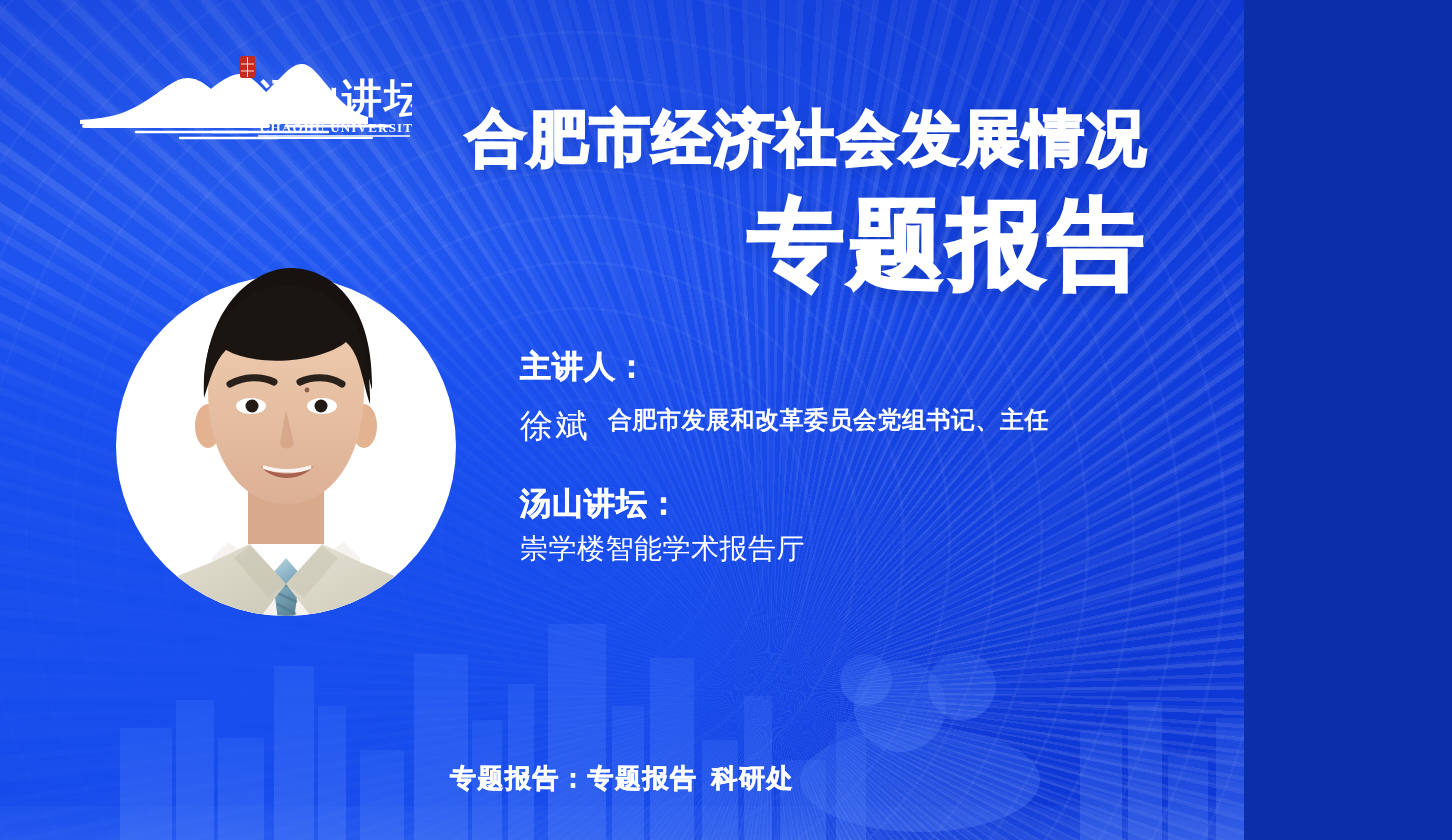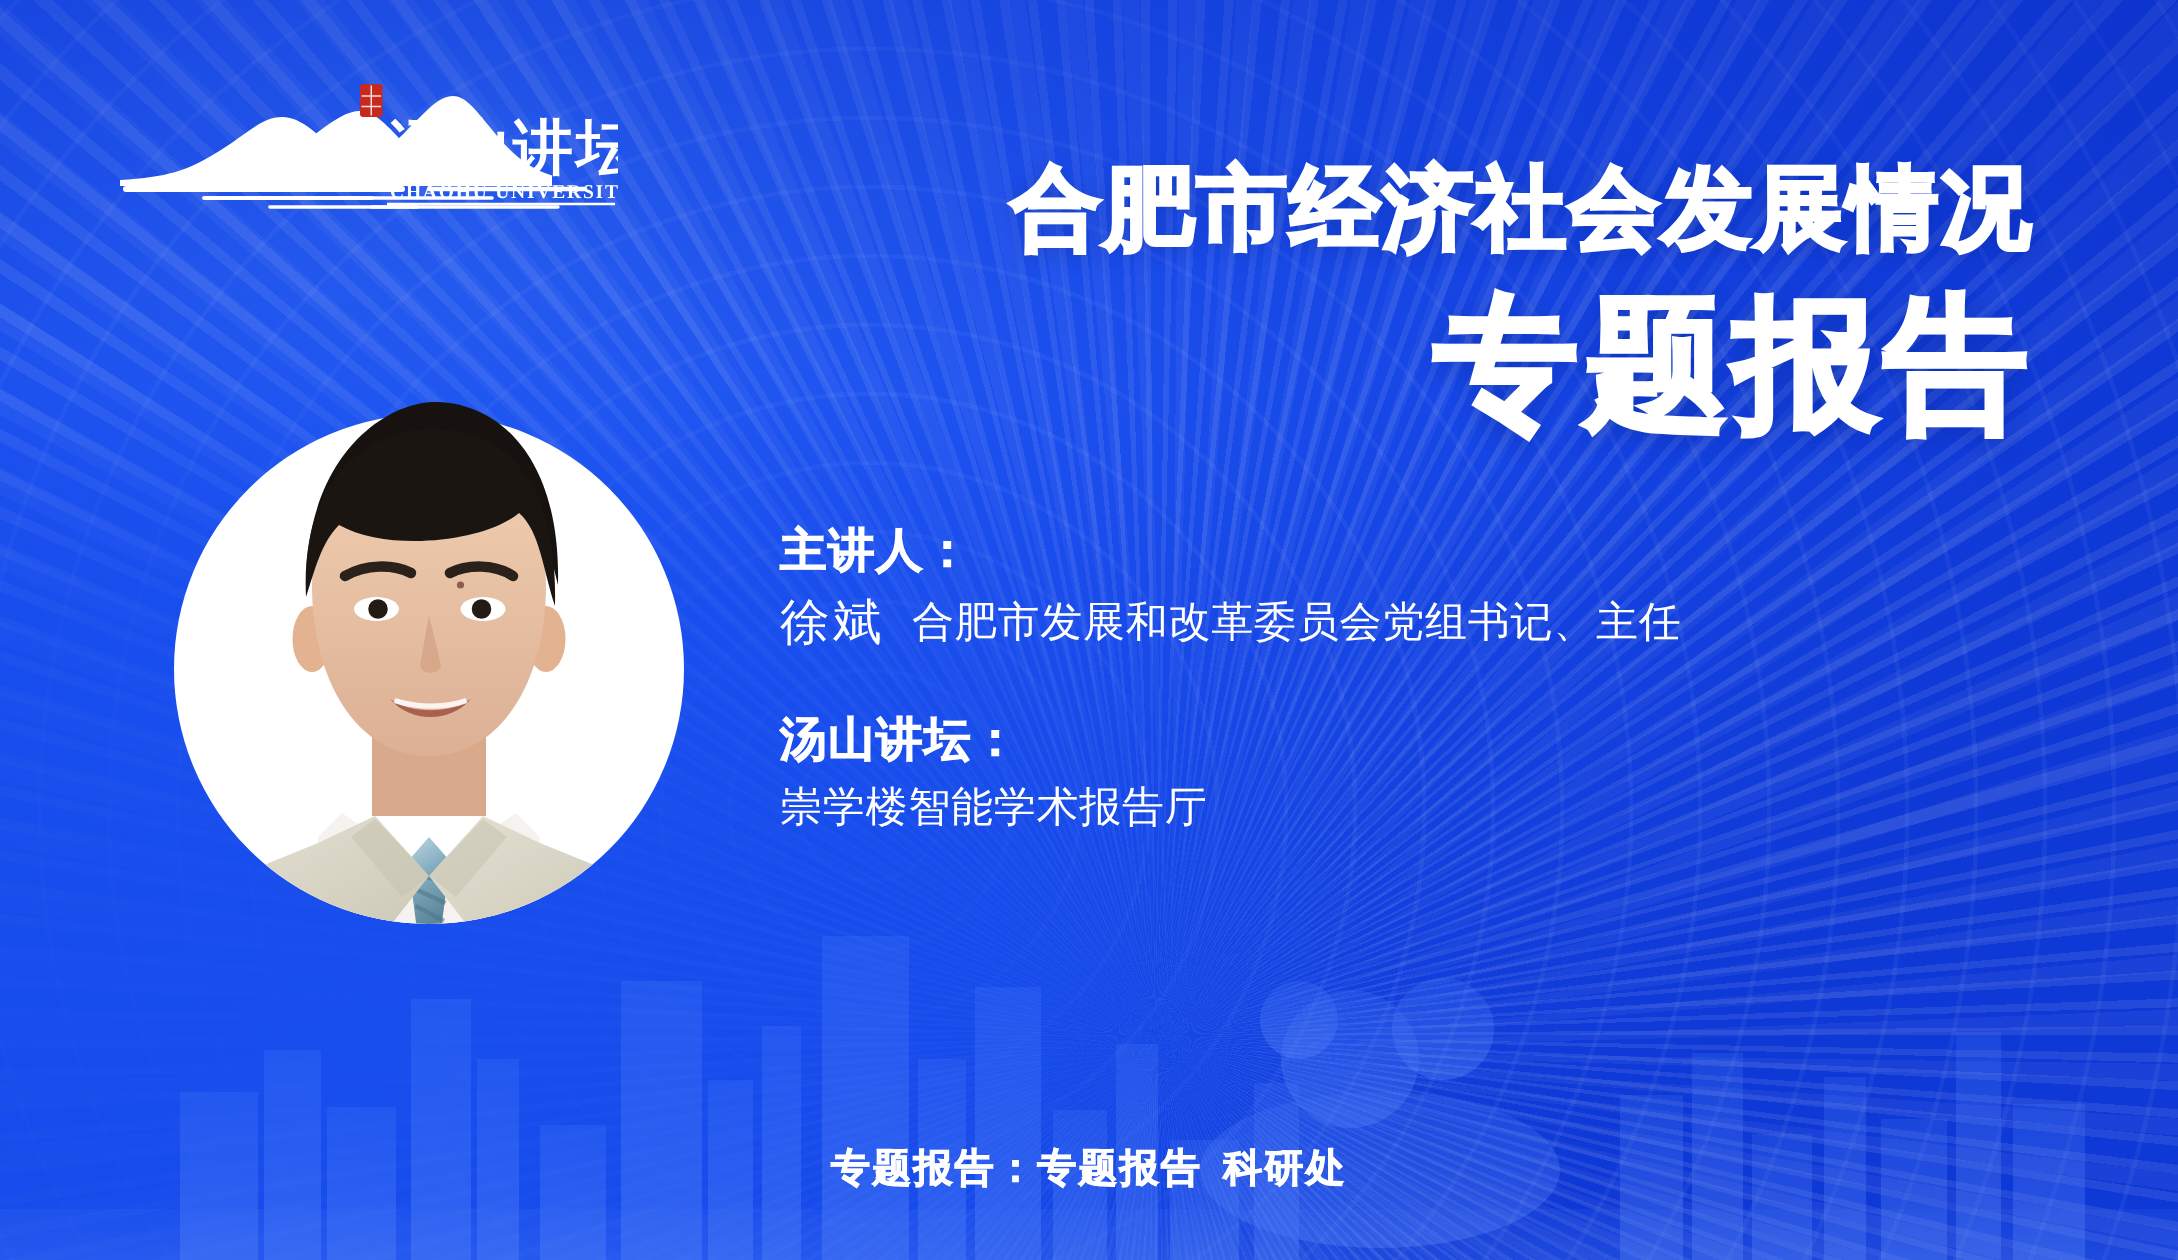--- a/index.html
+++ b/index.html
@@ -1,20 +1,20 @@
 <!DOCTYPE html>
 <html lang="zh"><head>
 <meta charset="utf-8">
 <title>汤山讲坛海报</title>
 <style>
   html,body{margin:0;padding:0;background:#0b2fa8;}
   *{box-sizing:border-box;}
   .poster{
     position:relative;
-    width:1452px;height:840px;
+    width:1244px;height:840px;
     overflow:hidden;
     font-family:"Liberation Sans","DejaVu Sans",sans-serif;
     background:#1549e8;
     user-select:none;
   }
 
   
   .bg-base{
     position:absolute;inset:0;
     background:
@@ -118,28 +118,28 @@
     position:absolute;left:520px;top:348px;
     color:#ffffff;
   }
   .info-label{
     font-size:31px;font-weight:800;
     letter-spacing:1px;line-height:1.22;
     margin:0;
     -webkit-text-stroke:.7px #fff;
   }
   .info-row{
-    display:flex;align-items:center;
-    margin:7px 0 0 0;
+    display:flex;align-items:flex-start;
+    margin:18px 0 0 0;
   }
   .speaker-name{
     font-size:33px;font-weight:400;letter-spacing:2px;
   }
   .speaker-title{
-    font-size:28px;font-weight:400;margin-left:18px;letter-spacing:.5px;
+    font-size:24px;font-weight:700;margin-left:18px;letter-spacing:.5px;
   }
   .info-value{
     font-size:28px;font-weight:400;letter-spacing:.5px;
     margin:8px 0 0 0;line-height:1.25;
   }
   .gap-a{height:22px;}
   .gap-b{height:14px;}
 
   
   .footer{

